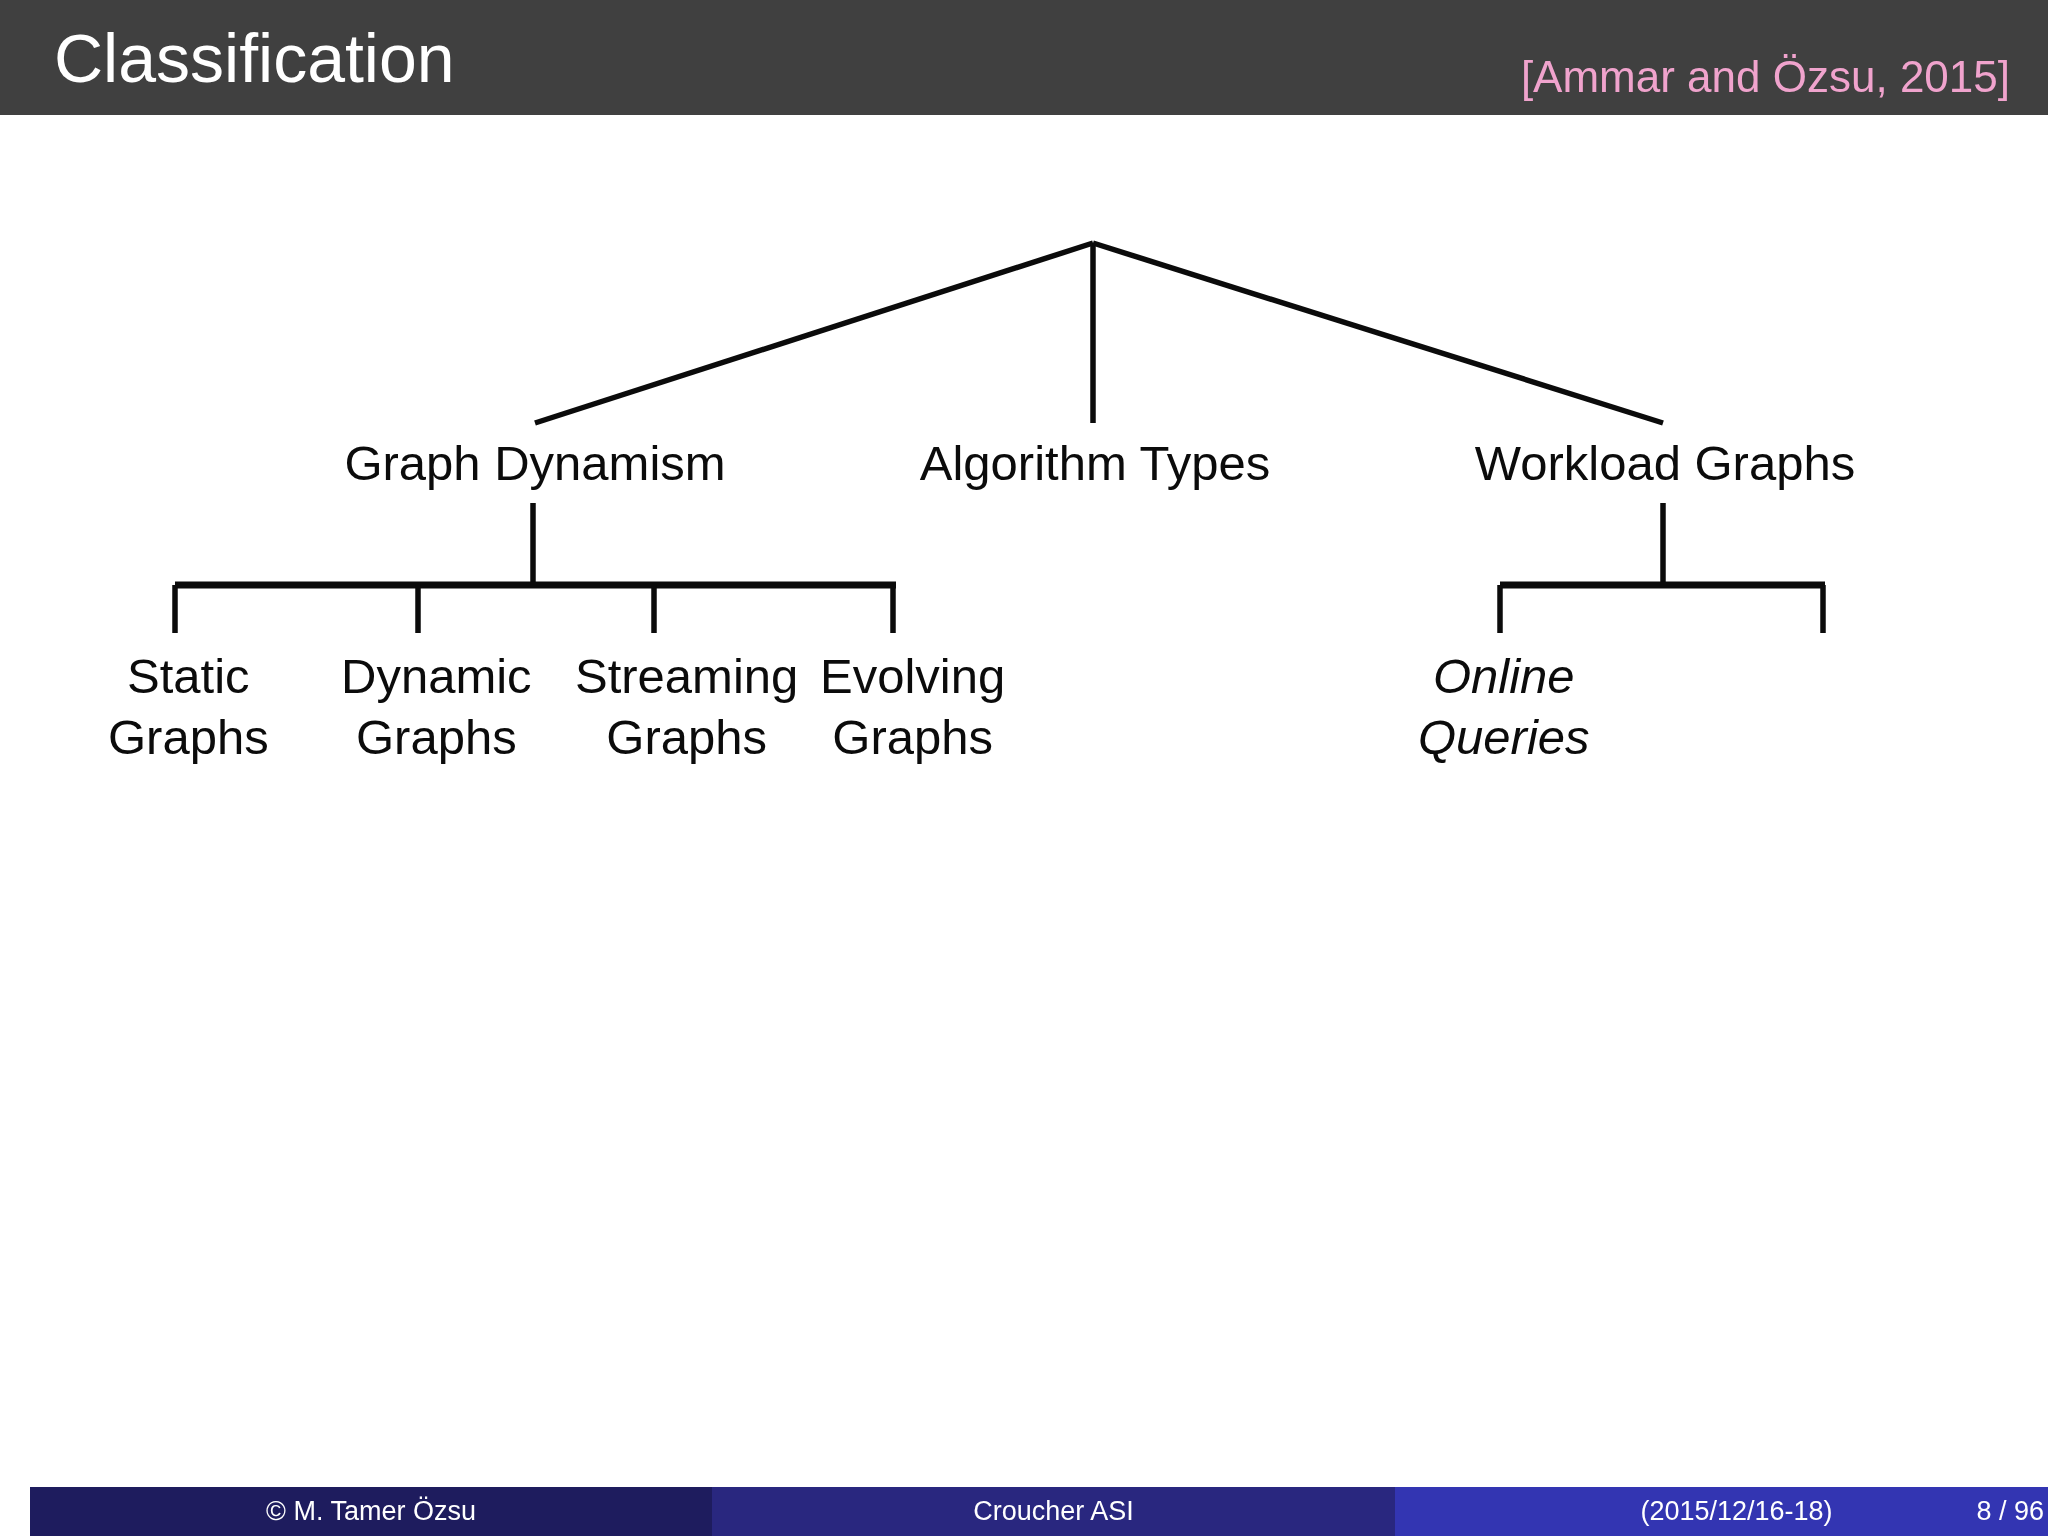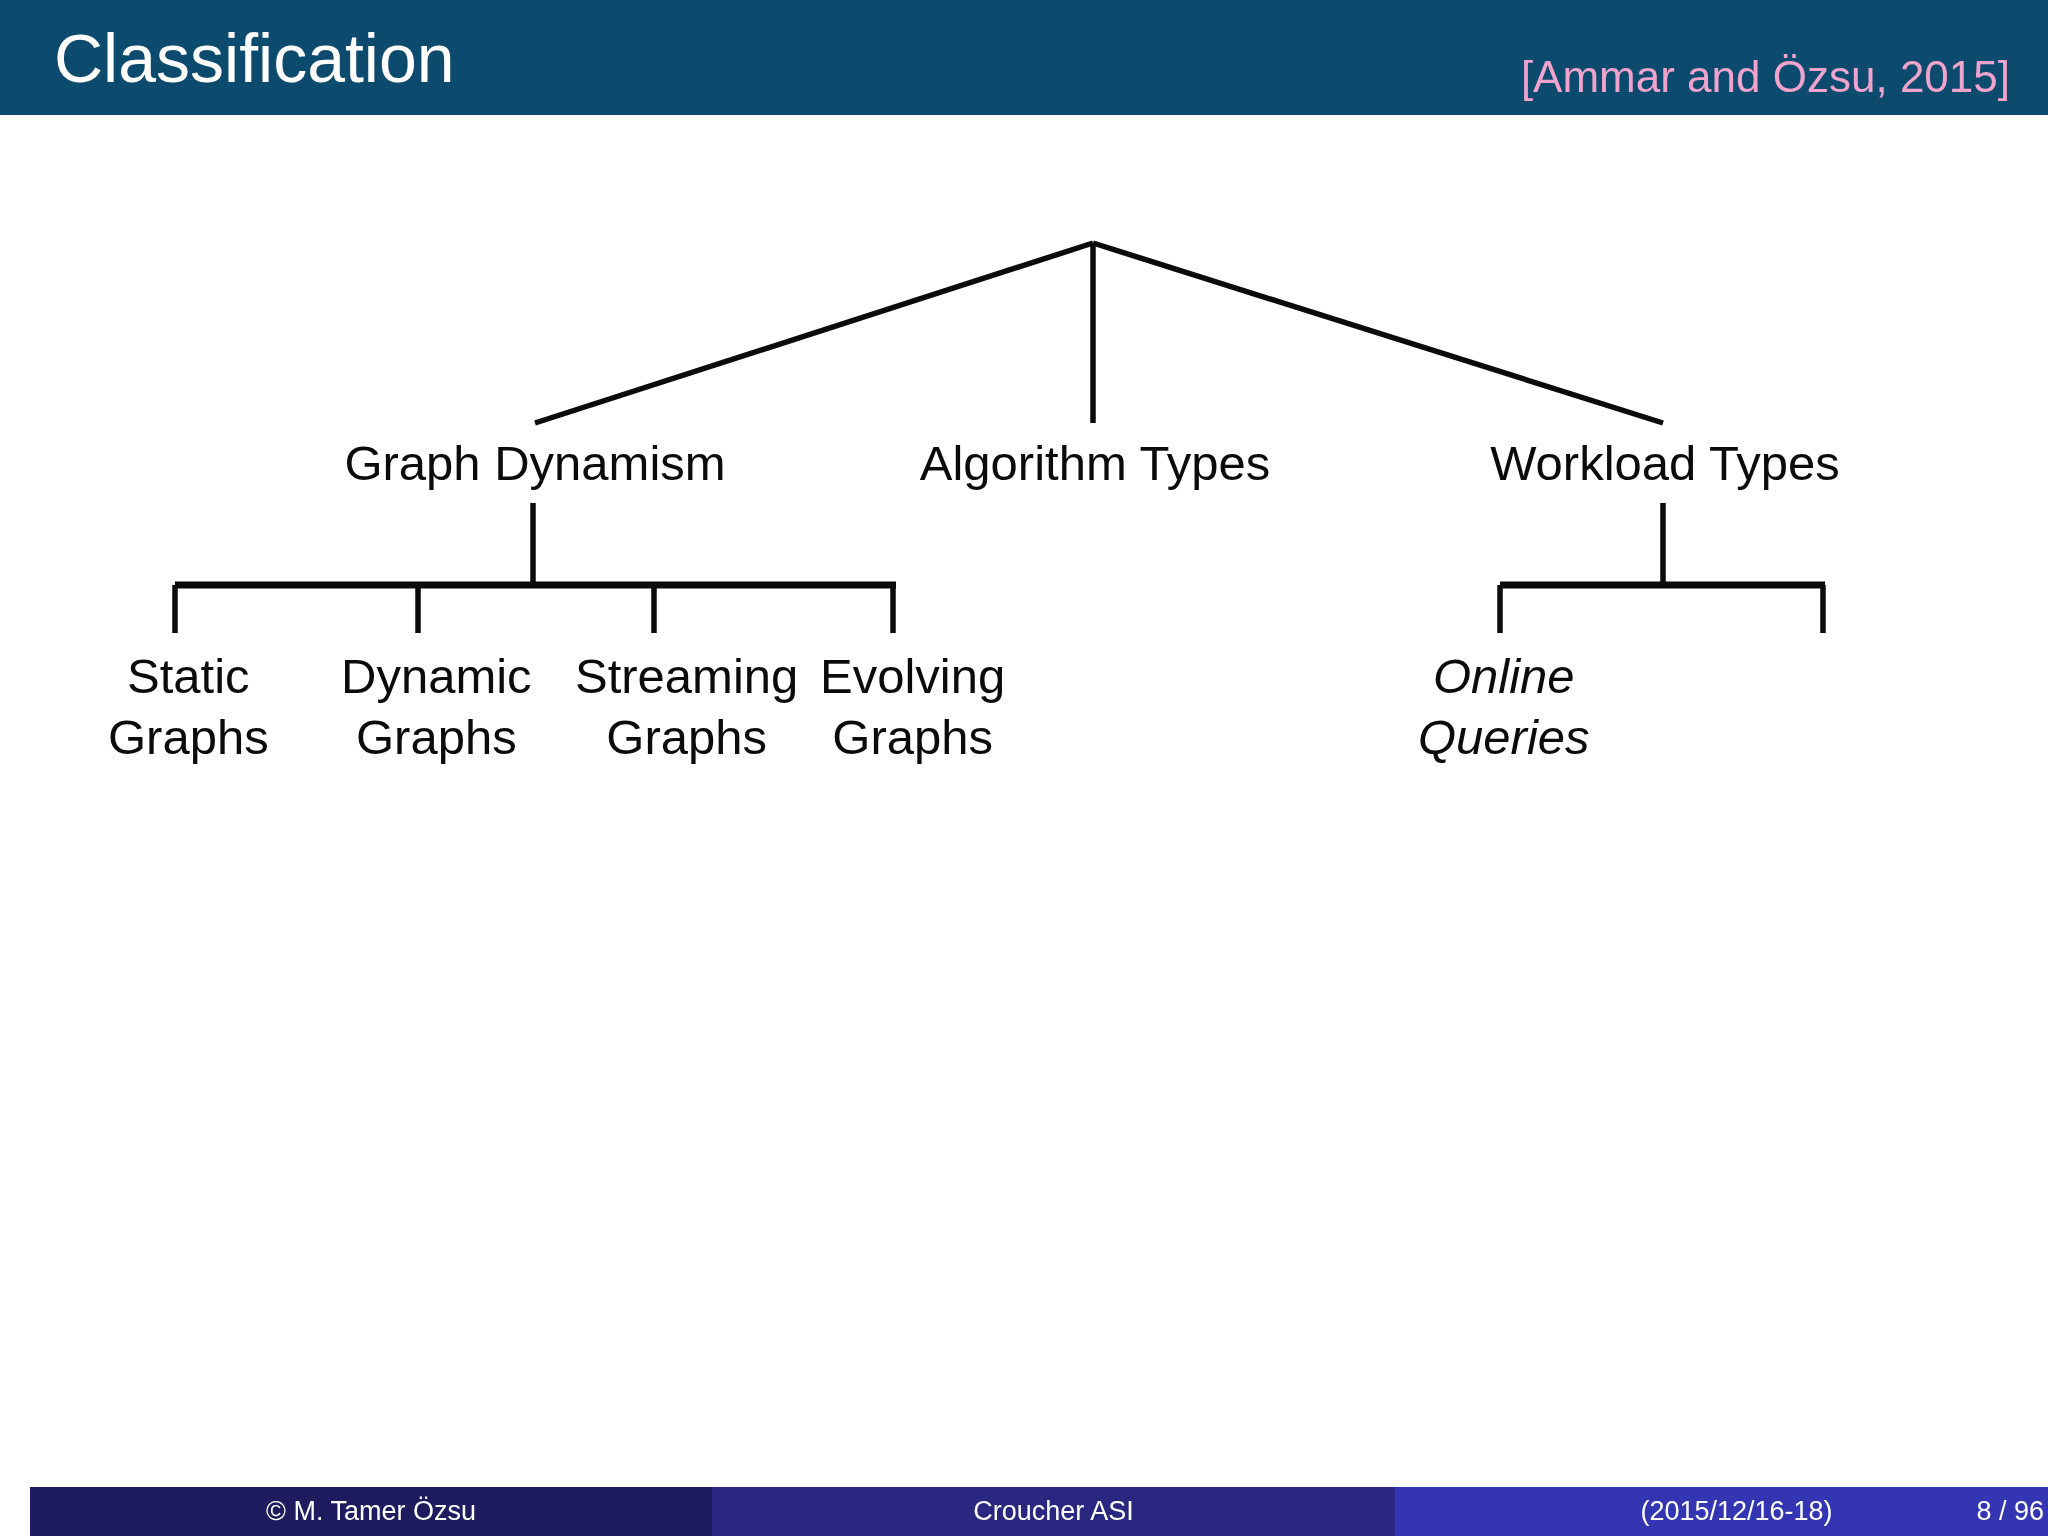--- a/index.html
+++ b/index.html
@@ -6,21 +6,21 @@
   #slide{
     position:relative;
     width:2048px;height:1536px;
     background:#ffffff;
     font-family:"Liberation Sans", sans-serif;
     overflow:hidden;
   }
   
   #header{
     position:absolute;left:0;top:0;width:2048px;height:115px;
-    background:#0c4a6e;
+    background:#404040;
   }
   #frame-title{
     position:absolute;left:54px;top:22px;
     font-size:68px;line-height:72px;color:#ffffff;
     letter-spacing:0px;font-weight:400;white-space:nowrap;
   }
   #citation{
     position:absolute;right:38px;bottom:14px;
     font-size:44px;line-height:48px;color:#f0a3cd;
     font-weight:400;white-space:nowrap;margin-top:37px;
@@ -79,21 +79,21 @@
 
       <line x1="1663" y1="503" x2="1663" y2="585"></line>
       <line x1="1500" y1="585" x2="1825" y2="585" stroke-width="7"></line>
       <line x1="1500" y1="585" x2="1500" y2="633"></line>
       <line x1="1823" y1="585" x2="1823" y2="633"></line>
     </g>
   </svg>
 
   <div class="l1-label" style="left:535px;top:438px;">Graph Dynamism</div>
   <div class="l1-label" style="left:1095px;top:438px;">Algorithm Types</div>
-  <div class="l1-label" style="left:1665px;top:438px;">Workload Types</div>
+  <div class="l1-label" style="left:1665px;top:438px;">Workload Graphs</div>
 
   <div class="leaf-label" style="left:108px;top:646px;">
     <span>Static</span>
     <span>Graphs</span>
   </div>
   <div class="leaf-label" style="left:341px;top:646px;">
     <span>Dynamic</span>
     <span>Graphs</span>
   </div>
   <div class="leaf-label" style="left:575px;top:646px;">

